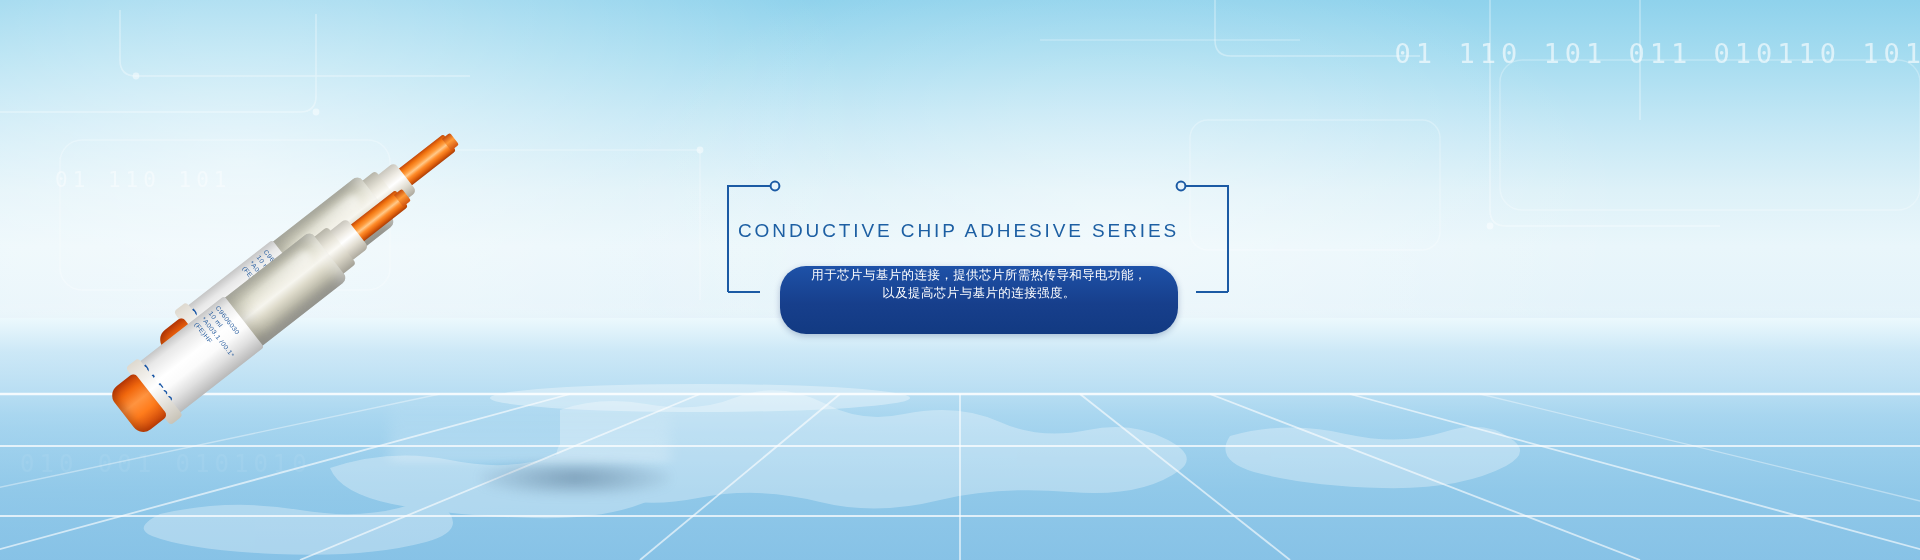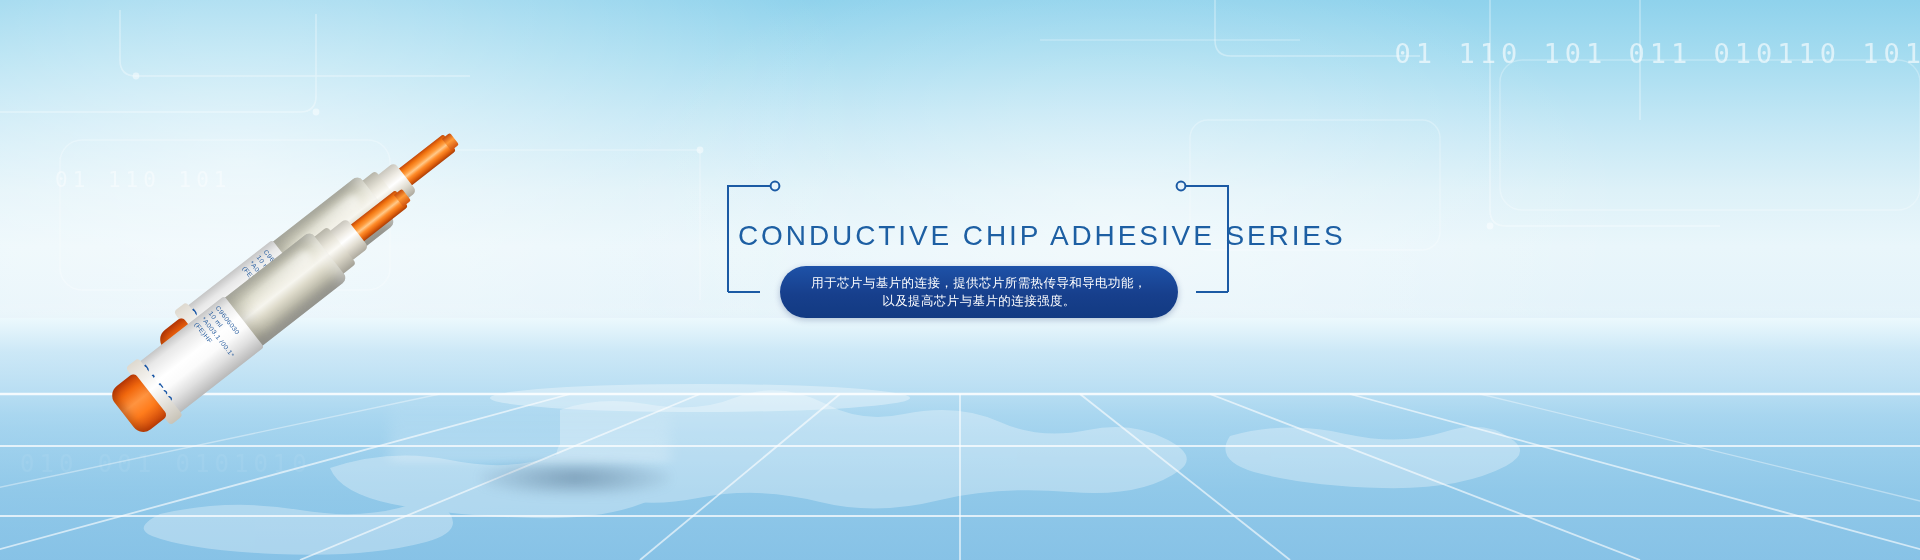--- a/index.html
+++ b/index.html
@@ -210,34 +210,34 @@
     font-size:35px;
     font-weight:bold;
     letter-spacing:3px;
     color:#1763ad;
     text-shadow:1.5px 1.5px 0 rgba(150,180,210,.55);
     white-space:nowrap;
   }
   .title-en{
     position:absolute; left:20px; top:60px;
     width:482px;
-    text-align:right;
+    text-align:left;
     font-family:"Liberation Sans", sans-serif;
-    font-size:28px;
+    font-size:19px;
     letter-spacing:2.9px;
     color:#1d5fa3;
     white-space:nowrap;
   }
 
   .desc-pill{
     position:absolute; left:62px; top:106px;
-    width:398px; height:52px;
+    width:398px; height:68px;
     background:linear-gradient(180deg,#1e52a8 0%,#173f8c 55%,#123a82 100%);
     border-radius:26px;
-    display:flex; align-items:center; justify-content:center;
+    display:flex; justify-content:center;
     box-shadow:0 2px 6px rgba(20,50,110,.28);
   }
   .desc-pill p{
     font-family:"DejaVu Sans", sans-serif;
     font-size:12.5px;
     line-height:18px;
     color:#ffffff;
     text-align:center;
     letter-spacing:.4px;
     padding:0 14px;

